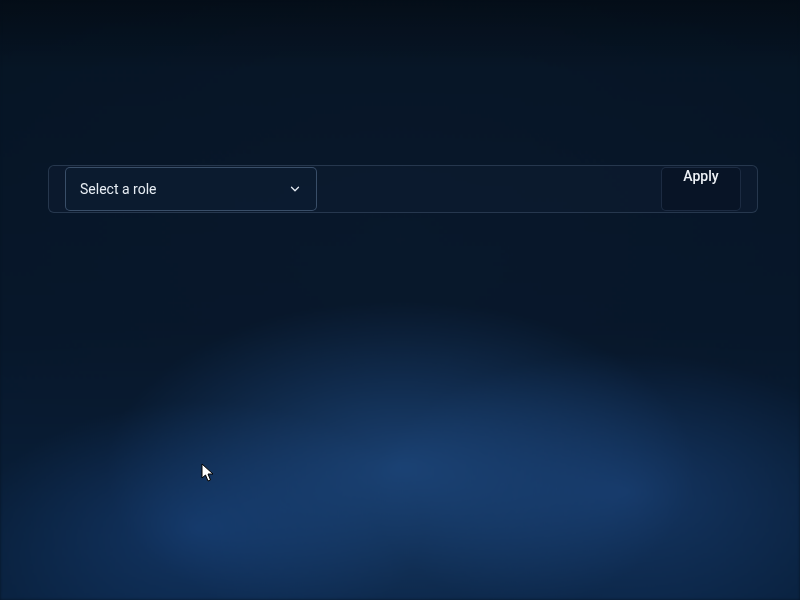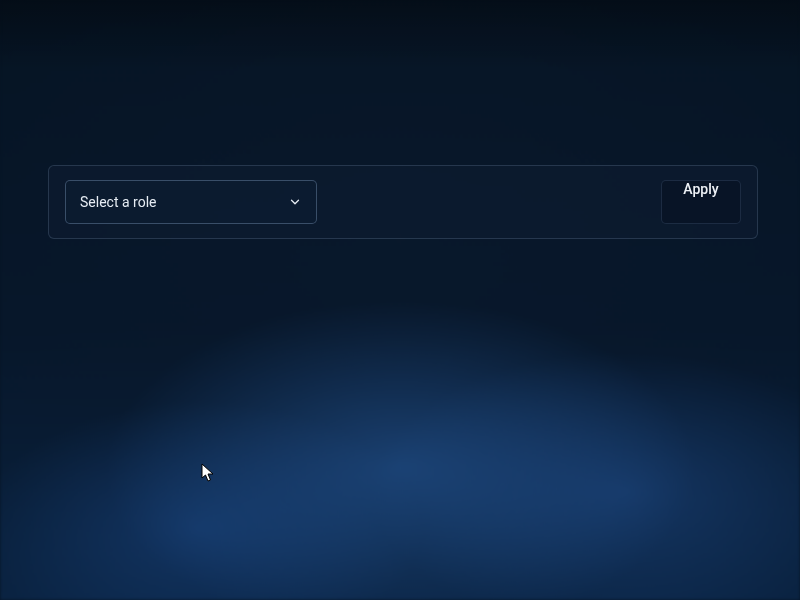--- a/index.html
+++ b/index.html
@@ -21,21 +21,21 @@
     }
     .top-shade {
       position: absolute; top: 0; left: 0; right: 0; height: 70px;
       background: linear-gradient(rgba(0,0,0,0.35), rgba(0,0,0,0.0));
     }
     .filter-bar {
       position: absolute;
       top: 165px;
       left: 48px;
       right: 42px;
-      height: 74px;
+      height: 48px;
       background: rgba(15, 30, 50, 0.55);
       border: 1px solid rgba(120, 145, 175, 0.25);
       border-radius: 6px;
       display: flex;
       align-items: center;
       padding: 0 16px;
       gap: 32px;
     }
     .select {
       width: 252px;

